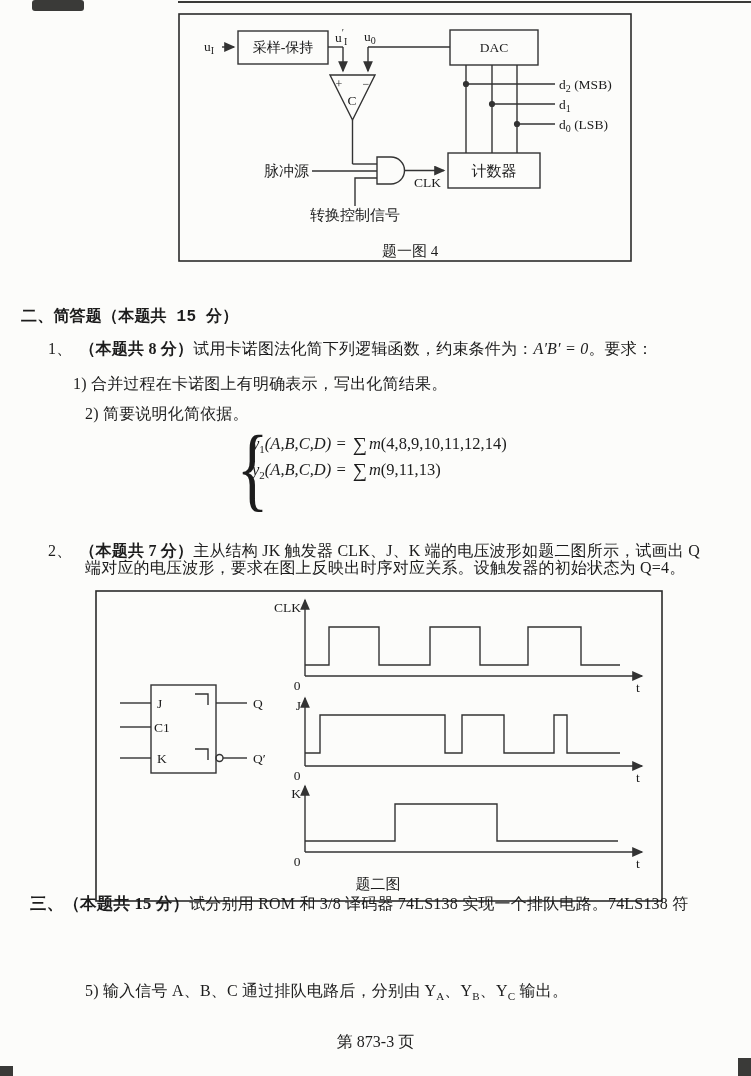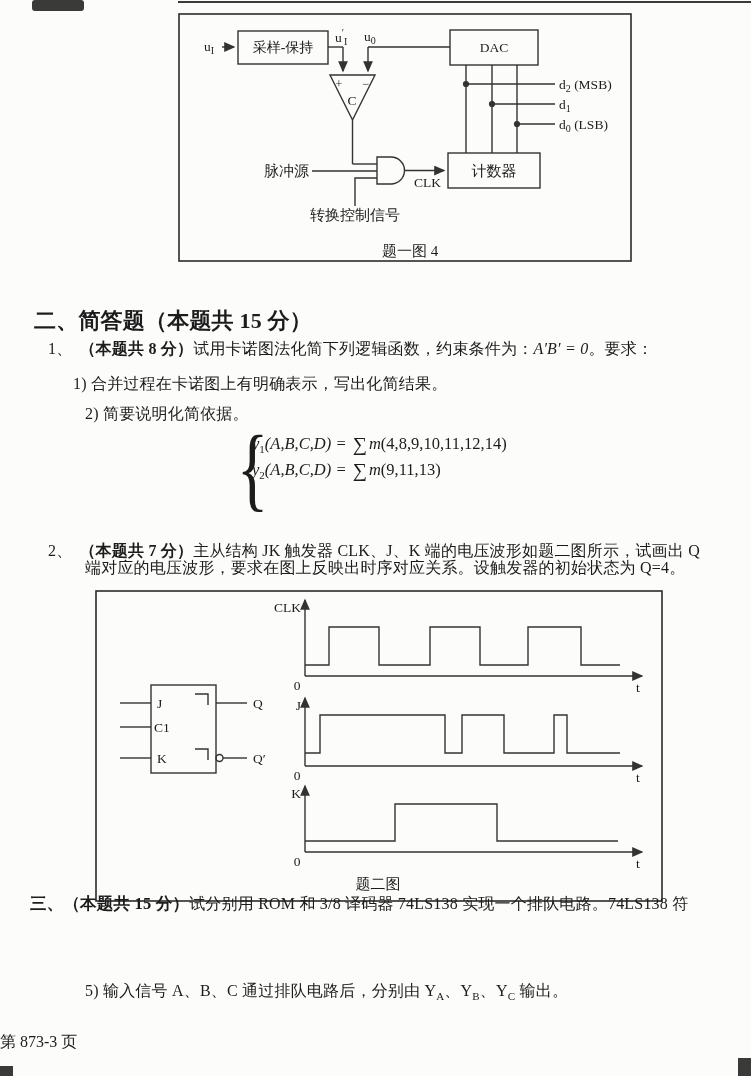--- a/index.html
+++ b/index.html
@@ -16,21 +16,21 @@
   svg .cn{font-size:15px;}
   svg .cnb{font-size:14px;}
   svg .lt{font-size:13.5px;}
   svg .sm{font-size:12px;}
   sub{font-size:11px;}
   .eqwrap{position:absolute;left:252px;top:431px;}
   .eq-row{font-size:16.5px;height:26px;line-height:26px;white-space:nowrap;}
   .sigma{font-size:20px;vertical-align:-2px;padding:0 2px;}
   .brace{position:absolute;left:-22px;top:-10px;font-size:94px;line-height:94px;
          transform:scaleX(.7);color:#1c1c1c;}
-  .footer{position:absolute;left:0;width:751px;text-align:left;top:1032px;font-size:16px;}
+  .footer{position:absolute;left:0;width:751px;text-align:center;top:1032px;font-size:16px;}
   .artifact{position:absolute;background:#3a3a38;}
 </style>
 </head>
 <body>
 
 <div class="page">
 
   <div class="artifact" style="left:32px;top:0;width:52px;height:11px;border-radius:3px;"></div>
   <div class="artifact" style="left:178px;top:1px;width:573px;height:2px;"></div>
   <div class="artifact" style="left:0;top:1066px;width:13px;height:10px;"></div>
@@ -86,21 +86,21 @@
     <text class="lt" x="186" y="28"><tspan>u</tspan><tspan font-size="10" dy="3">0</tspan></text>
 
     <text class="lt" x="381" y="76"><tspan>d</tspan><tspan font-size="10" dy="3">2</tspan><tspan dy="-3"> (MSB)</tspan></text>
     <text class="lt" x="381" y="96"><tspan>d</tspan><tspan font-size="10" dy="3">1</tspan></text>
     <text class="lt" x="381" y="116"><tspan>d</tspan><tspan font-size="10" dy="3">0</tspan><tspan dy="-3"> (LSB)</tspan></text>
 
     <text class="cn" x="232" y="243" text-anchor="middle">题一图 4</text>
   </svg>
 
 
-  <div class="tline bold" style="left:34px;top:306px;font-size:22px;">
+  <div class="tline bold" style="left:21px;top:306px;font-size:16px;font-family:Liberation Mono, monospace;">
     <span>二、简答题（本题共 15 分）</span>
   </div>
 
   <div class="tline" style="left:48px;top:339px;">
     <span class="num">1、</span><span class="bold">（本题共 8 分）</span><span>试用卡诺图法化简下列逻辑函数，约束条件为：</span><span class="it">A′B′ = 0</span><span>。要求：</span>
   </div>
   <div class="tline" style="left:73px;top:374px;">
     <span>1)  合并过程在卡诺图上有明确表示，写出化简结果。</span>
   </div>
   <div class="tline" style="left:85px;top:404px;">

